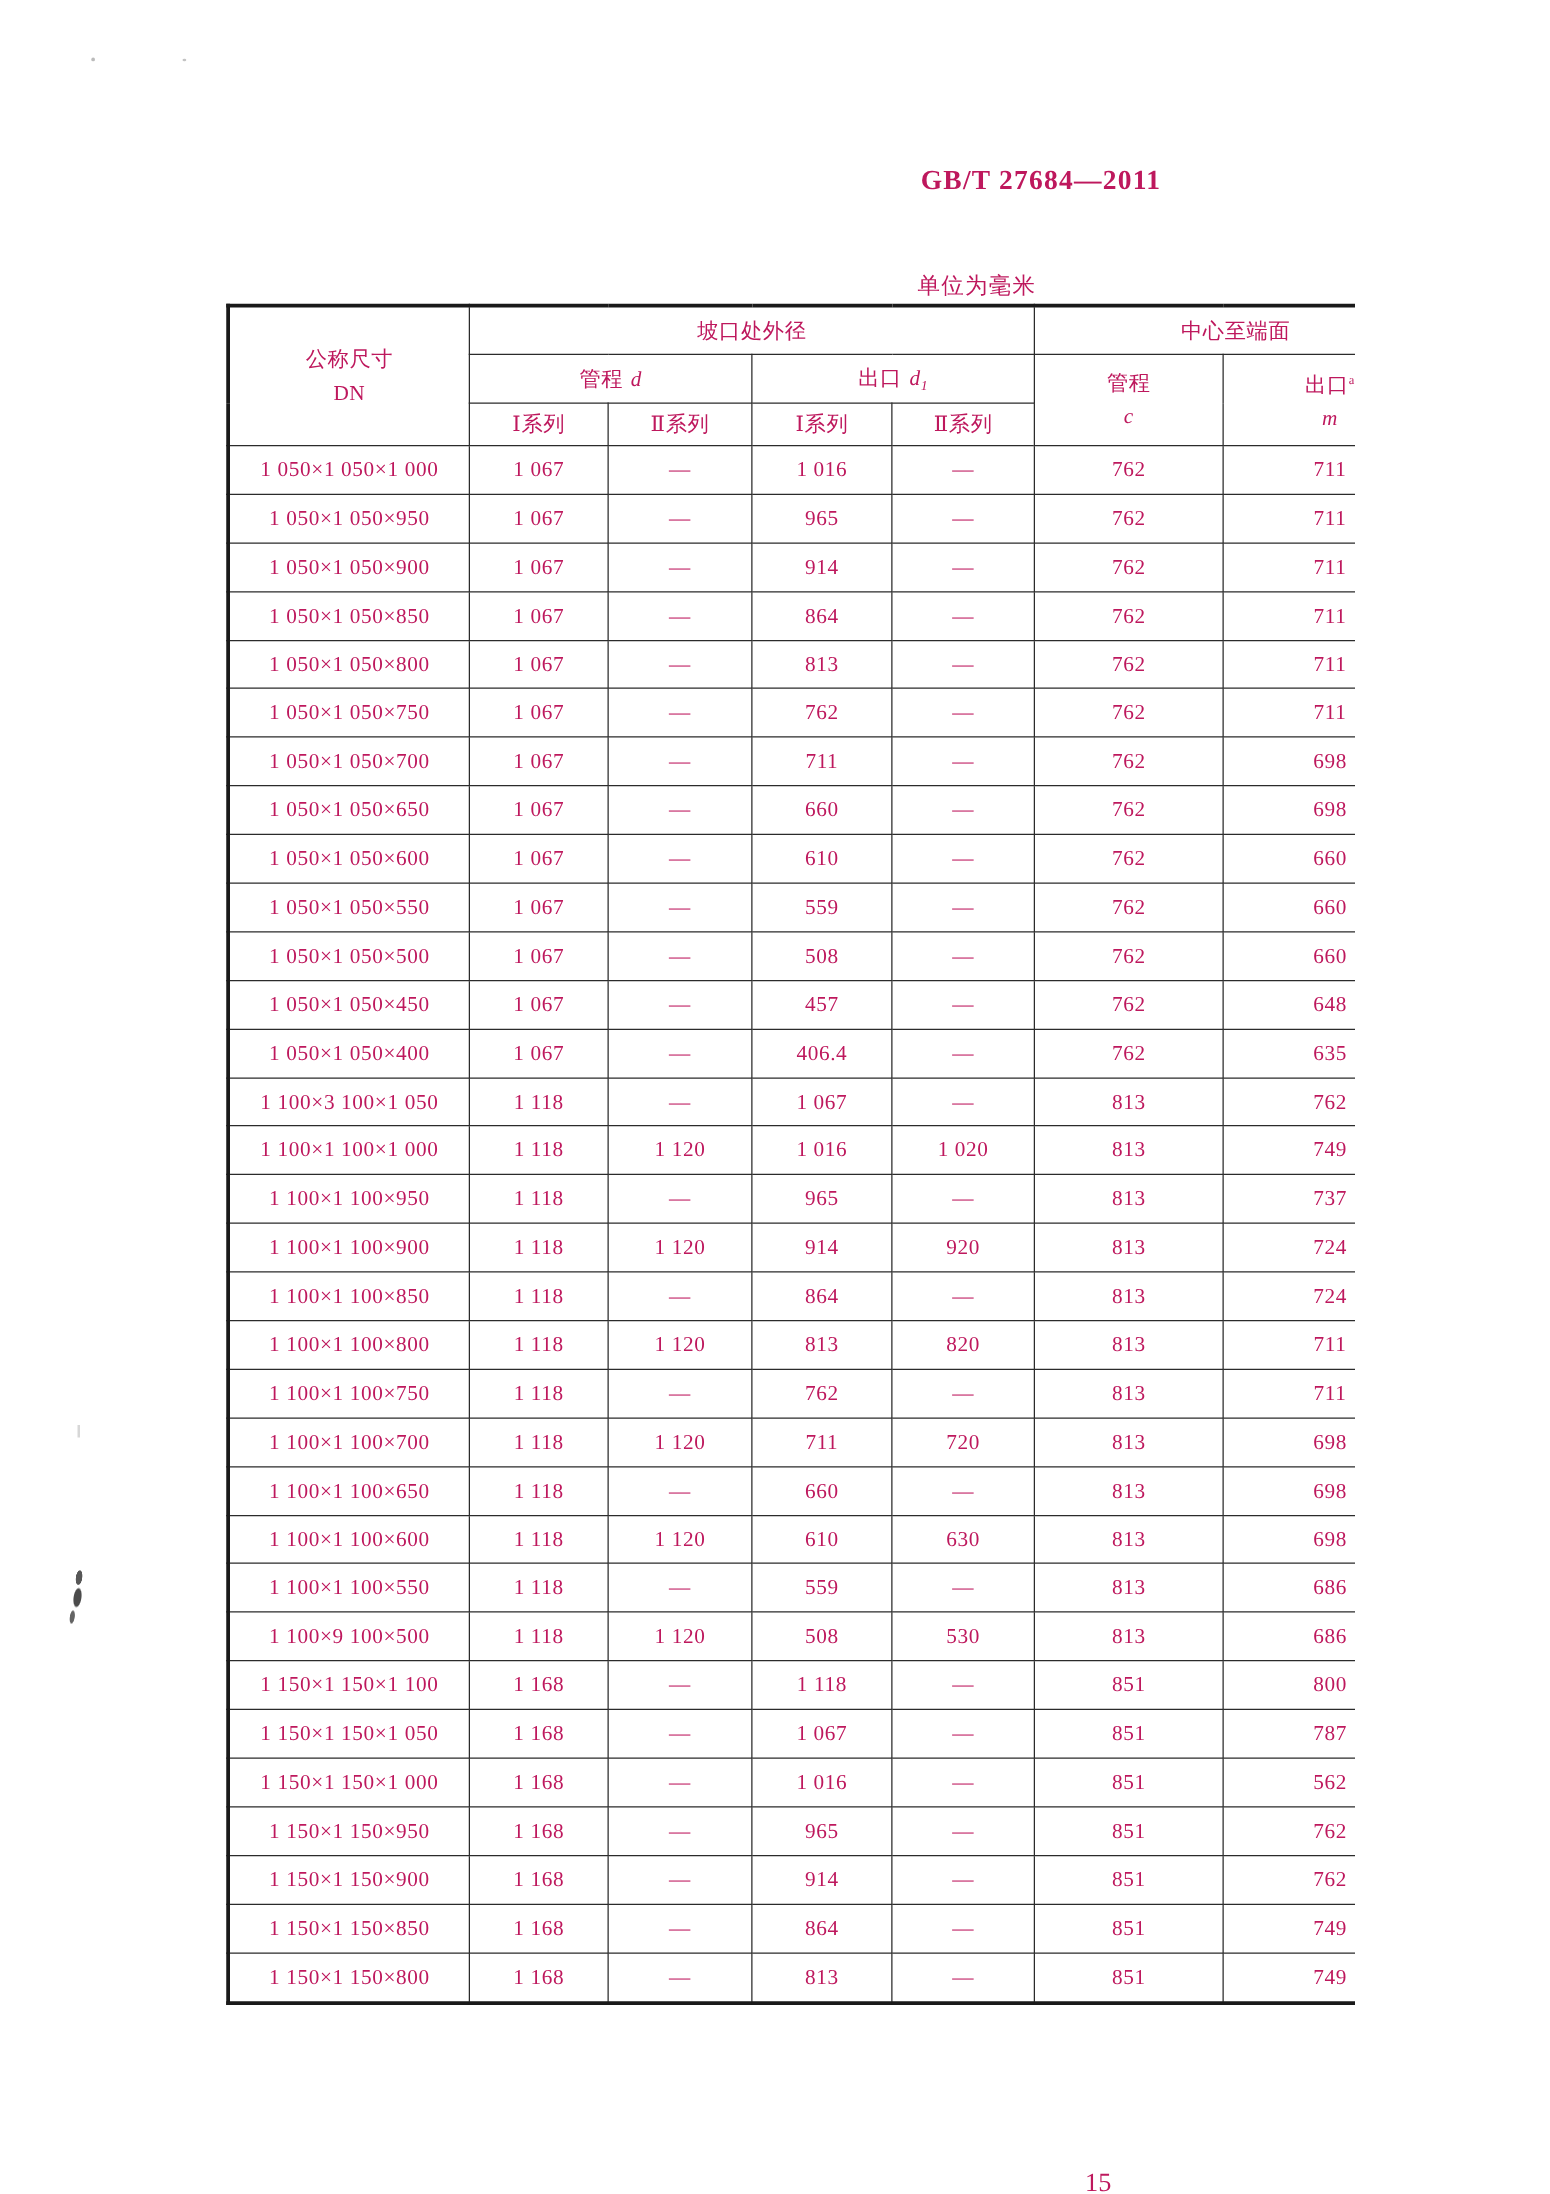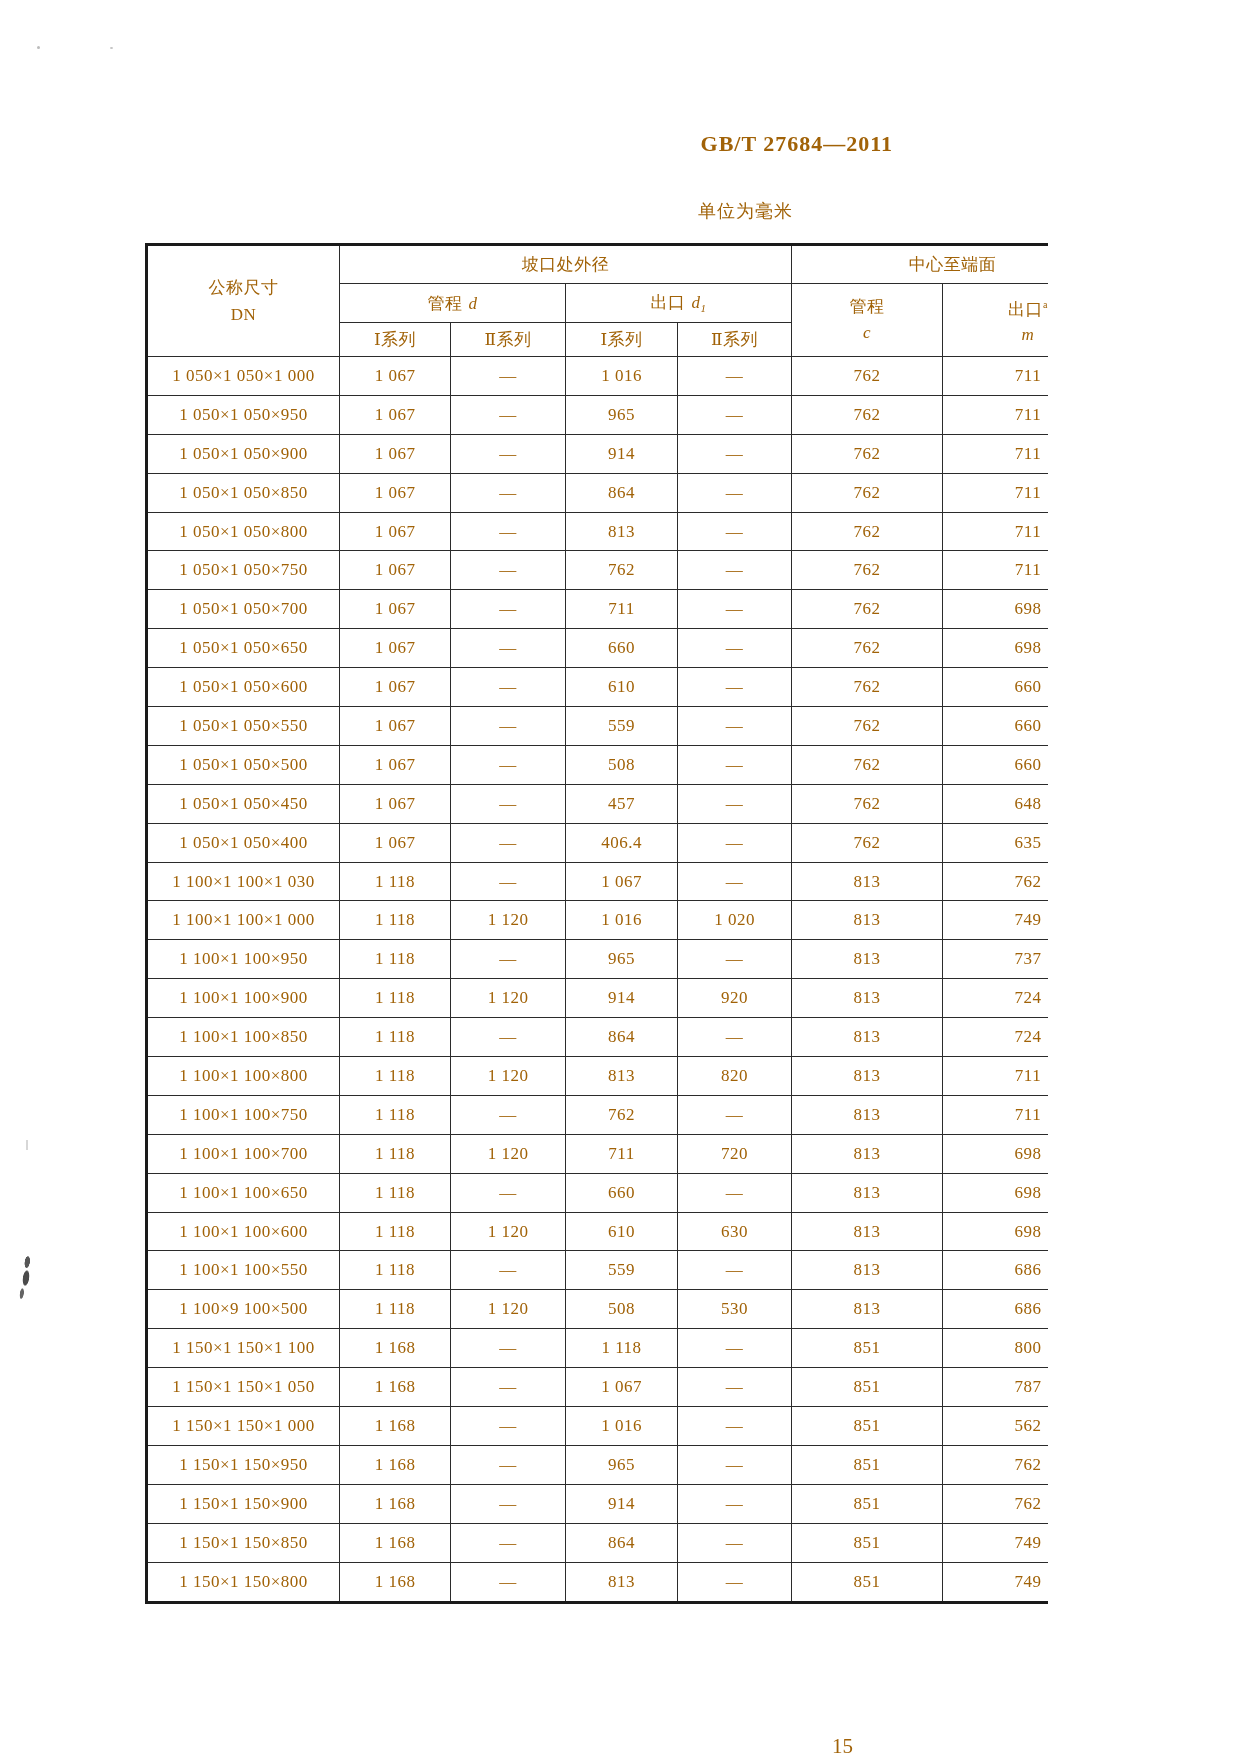--- a/index.html
+++ b/index.html
@@ -1,34 +1,35 @@
 <!DOCTYPE html>
 <html><head>
 <meta charset="utf-8">
 <style>
   html,body{margin:0;padding:0;background:#ffffff;}
   .page{
     position:relative;
     width:1048px;height:1755px;
     background:#ffffff;
-    color:#a16207;
+    color:#be185d;
     font-family:"Liberation Serif","DejaVu Serif",serif;
     overflow:hidden;
+    margin-left:36px;
   }
   .doc-number{
     position:absolute;top:131px;right:155px;
     font-size:22px;font-weight:bold;letter-spacing:1px;
     font-family:"Liberation Serif","DejaVu Serif",serif;
   }
   .table-title{
     position:absolute;top:199px;left:145px;width:820px;
     text-align:center;font-size:20px;font-weight:bold;letter-spacing:2px;
   }
   .unit-note{
-    position:absolute;top:199px;right:255px;
+    position:absolute;top:216px;right:255px;
     font-size:18px;letter-spacing:1px;
   }
   table.spec-table{
     position:absolute;left:145px;top:243px;
     width:968px;
     border-collapse:collapse;
     table-layout:fixed;
     border:3px solid #1a1a1a;
   }
   .spec-table th,.spec-table td{
@@ -227,21 +228,21 @@
         <tr>
           <td>1 050×1 050×400</td>
           <td>1 067</td>
           <td>—</td>
           <td>406.4</td>
           <td>—</td>
           <td>762</td>
           <td>635</td>
         </tr>
         <tr>
-          <td>1 100×1 100×1 030</td>
+          <td>1 100×3 100×1 050</td>
           <td>1 118</td>
           <td>—</td>
           <td>1 067</td>
           <td>—</td>
           <td>813</td>
           <td>762</td>
         </tr>
         <tr>
           <td>1 100×1 100×1 000</td>
           <td>1 118</td>

